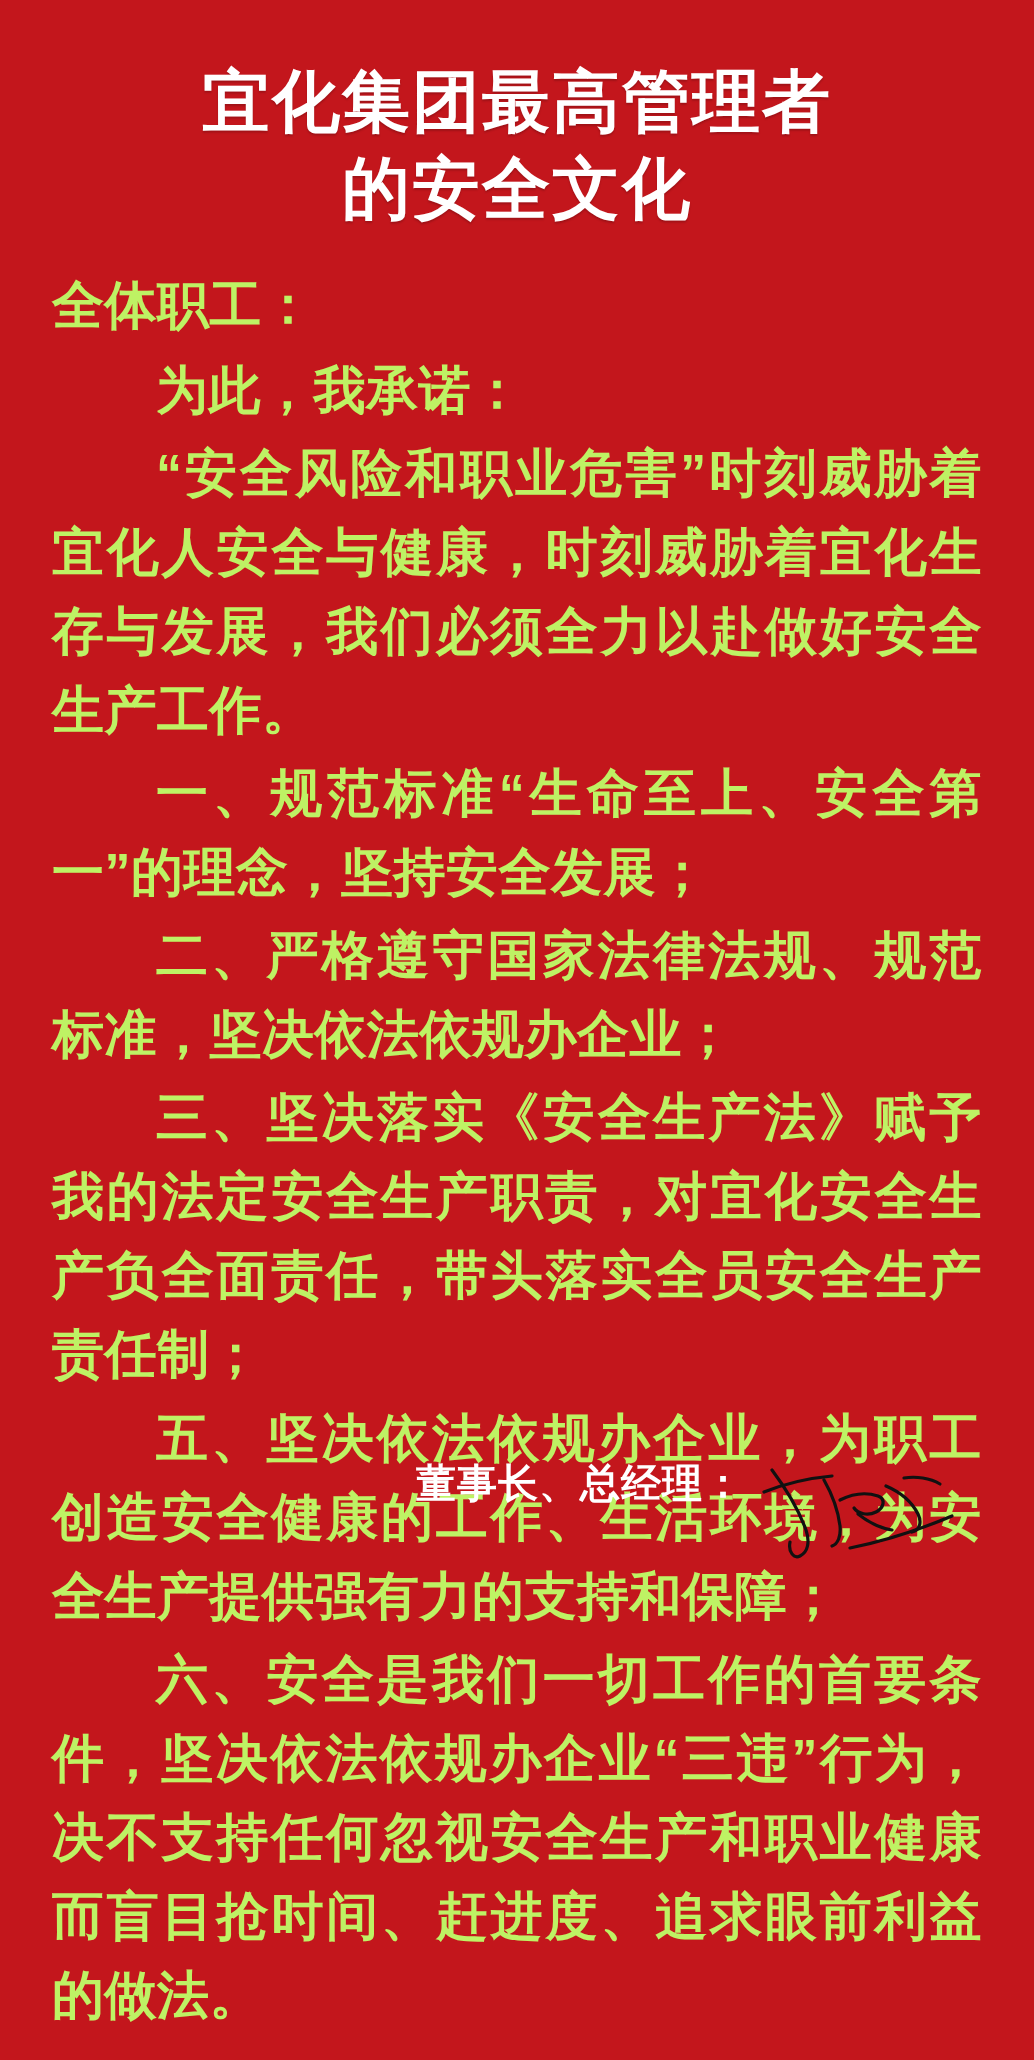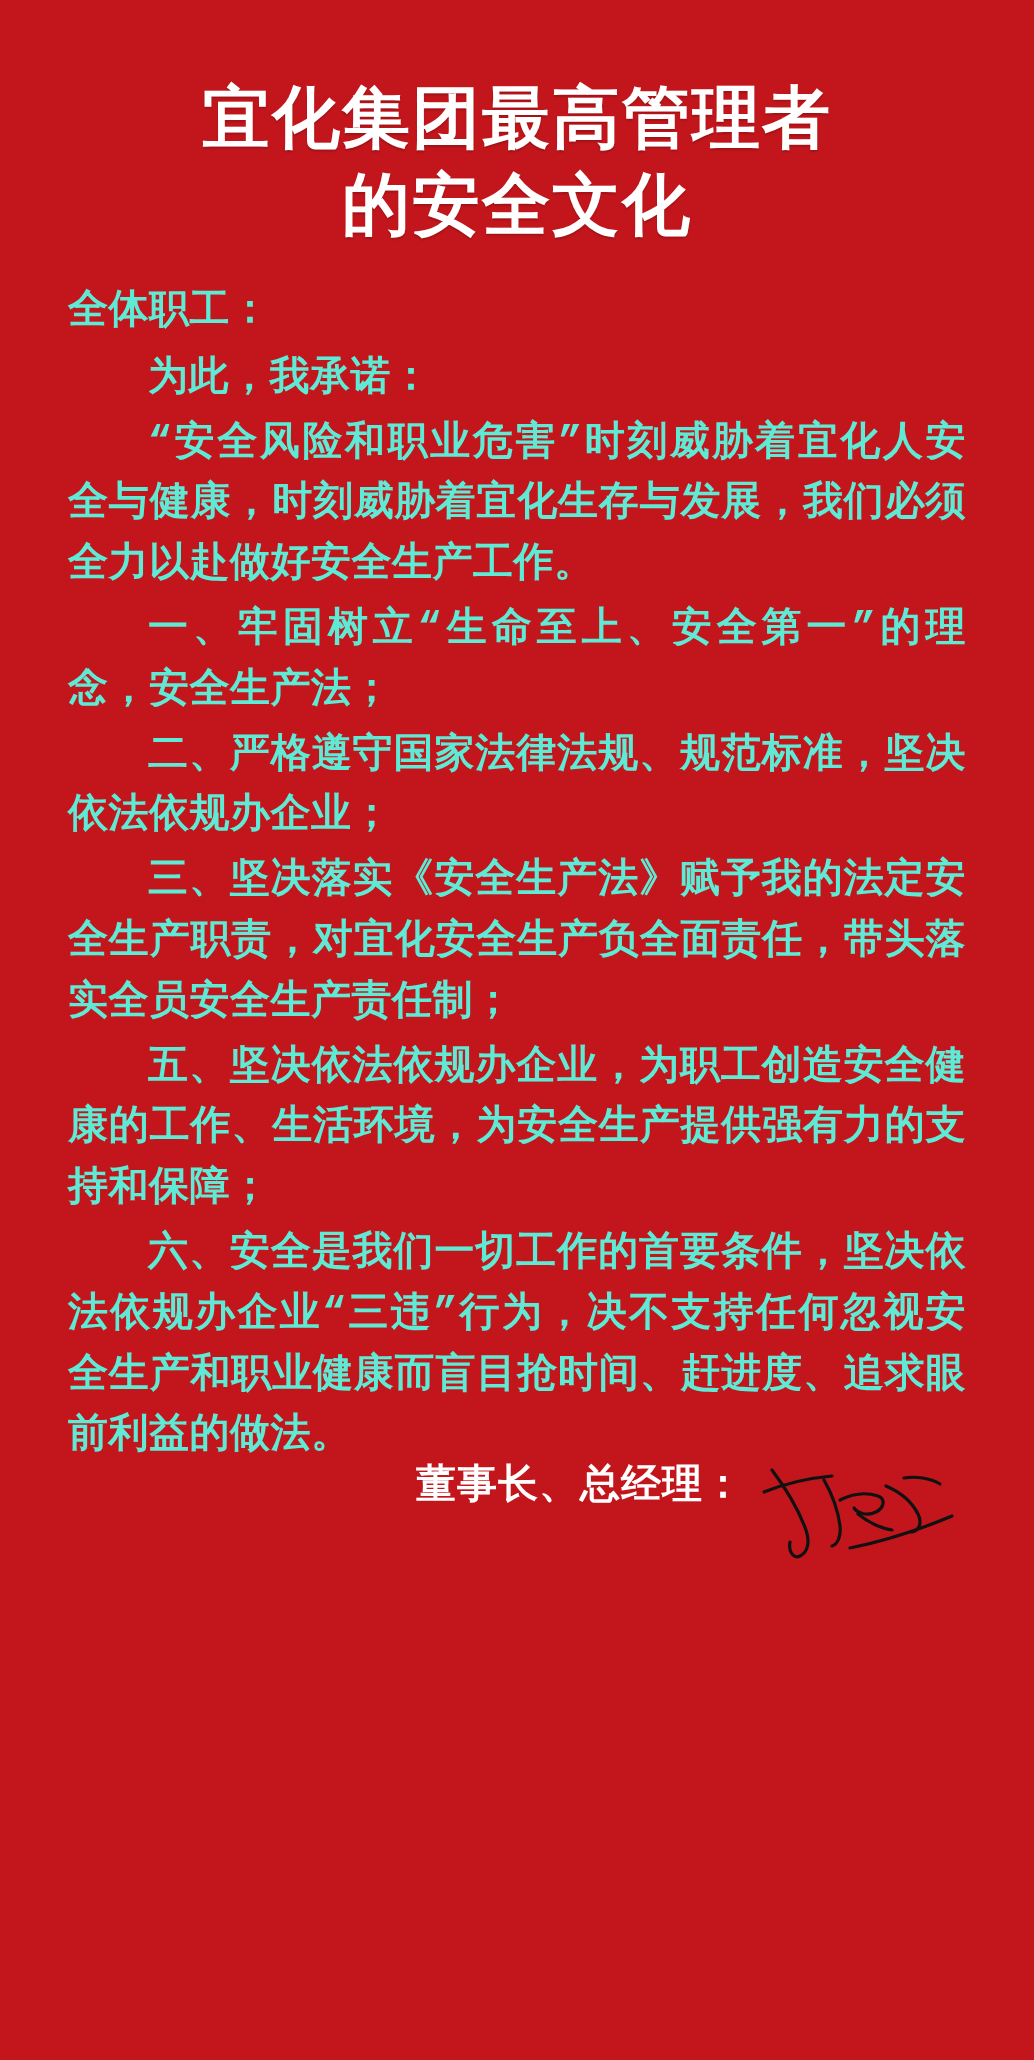--- a/index.html
+++ b/index.html
@@ -12,47 +12,47 @@
     background: #c3161c;
     font-family: "DejaVu Sans", "Liberation Sans", sans-serif;
     overflow: hidden;
   }
   .poster {
     position: relative;
     width: 1034px;
     height: 1628px;
     background: #c3161c;
     box-sizing: border-box;
-    padding: 16px;
+    padding: 0;
   }
   .title-block {
     padding-top: 58px;
     text-align: center;
     color: #ffffff;
   }
   .title-line {
     font-family: "DejaVu Serif", "Liberation Serif", serif;
     font-weight: bold;
     font-size: 68px;
     line-height: 1.28;
     letter-spacing: 2px;
     color: #ffffff;
     text-shadow: 0 2px 2px rgba(0,0,0,0.18);
   }
   .body-block {
     margin: 34px 52px 0 52px;
     color: #ffffff;
   }
   .para {
-    font-family: Liberation Mono, monospace;
+    font-family: Liberation Sans, sans-serif;
     font-weight: bold;
-    font-size: 40px;
+    font-size: 52px;
     line-height: 1.52;
     letter-spacing: 0.5px;
-    color: #5eead4;
+    color: #bef264;
     margin: 0 0 4px 0;
     text-align: justify;
     text-justify: inter-ideograph;
   }
   .para.indent {
     text-indent: 2em;
   }
   .salutation {
     text-indent: 0;
     margin-bottom: 6px;
@@ -93,21 +93,21 @@
 
   <div class="title-block">
     <div class="title-line">宜化集团最高管理者</div>
     <div class="title-line">的安全文化</div>
   </div>
 
   <div class="body-block">
     <p class="para salutation">全体职工：</p>
     <p class="para indent">为此，我承诺：</p>
     <p class="para indent">“安全风险和职业危害”时刻威胁着宜化人安全与健康，时刻威胁着宜化生存与发展，我们必须全力以赴做好安全生产工作。</p>
-    <p class="para indent">一、牢固树立“生命至上、安全第一”的理念，安全生产法；</p>
+    <p class="para indent">一、规范标准“生命至上、安全第一”的理念，坚持安全发展；</p>
     <p class="para indent">二、严格遵守国家法律法规、规范标准，坚决依法依规办企业；</p>
     <p class="para indent">三、坚决落实《安全生产法》赋予我的法定安全生产职责，对宜化安全生产负全面责任，带头落实全员安全生产责任制；</p>
     <p class="para indent">五、坚决依法依规办企业，为职工创造安全健康的工作、生活环境，为安全生产提供强有力的支持和保障；</p>
     <p class="para indent">六、安全是我们一切工作的首要条件，坚决依法依规办企业“三违”行为，决不支持任何忽视安全生产和职业健康而盲目抢时间、赶进度、追求眼前利益的做法。</p>
   </div>
 
   <div class="sign-row">
     <div class="sign-label">董事长、总经理：</div>
     <div class="signature">
       <svg width="220" height="110" viewBox="0 0 220 110" aria-hidden="true">

